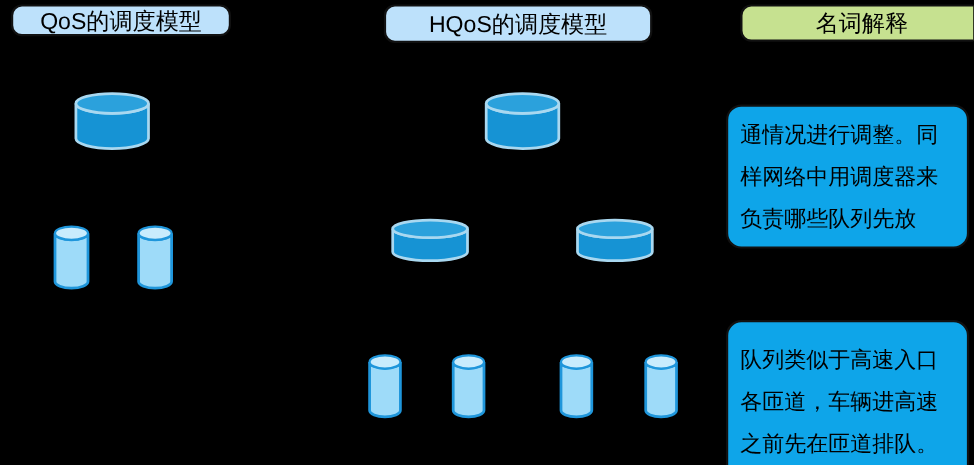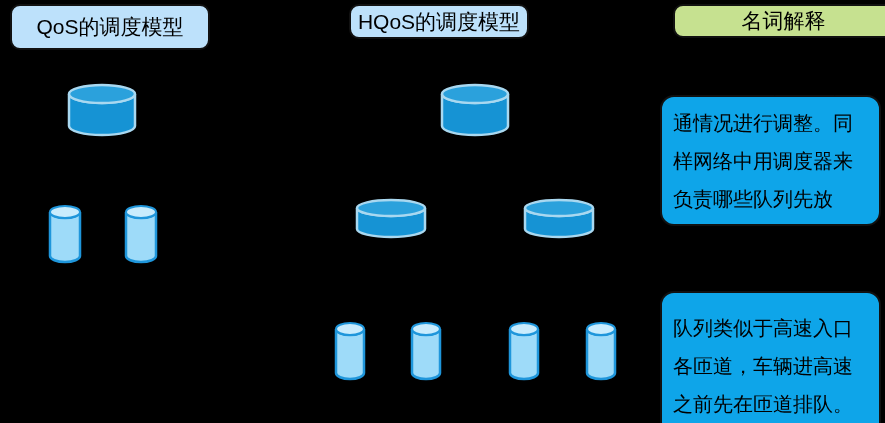--- a/index.html
+++ b/index.html
@@ -7,22 +7,22 @@
     position:relative; width:885px; height:423px; background:#000000;
     font-family:"Liberation Sans","DejaVu Sans",sans-serif; overflow:hidden;
   }
   .pill {
     position:absolute; display:flex; align-items:center; justify-content:center;
     border-radius:10px; font-size:21px; color:#000; box-sizing:border-box;
     border:2px solid #111; font-weight:400; white-space:nowrap;
   }
   .pill.blue  { background:#BDE1FB; }
   .pill.green { background:#C6E190; }
-  #hdr-qos      { left:10px;  top:4px; width:200px; height:46px; }
-  #hdr-hqos     { left:349px; top:4px; width:180px; height:35px; }
+  #hdr-qos      { left:10px;  top:4px; width:200px; height:29px; }
+  #hdr-hqos     { left:349px; top:4px; width:244px; height:35px; }
   #hdr-glossary { left:660px; top:4px; width:221px; height:34px;margin-left:13px; }
 
   .note {
     position:absolute; left:660px; width:221px; background:#0ea5e9;
     border-radius:14px; display:flex; align-items:center;
     padding:8px 11px; box-sizing:border-box;
     font-size:20px; line-height:38px; color:#000; border:2px solid #111;
   }
   #note-1 { top:95px;  height:131px; }
   #note-2 { top:291px; height:149px; }

